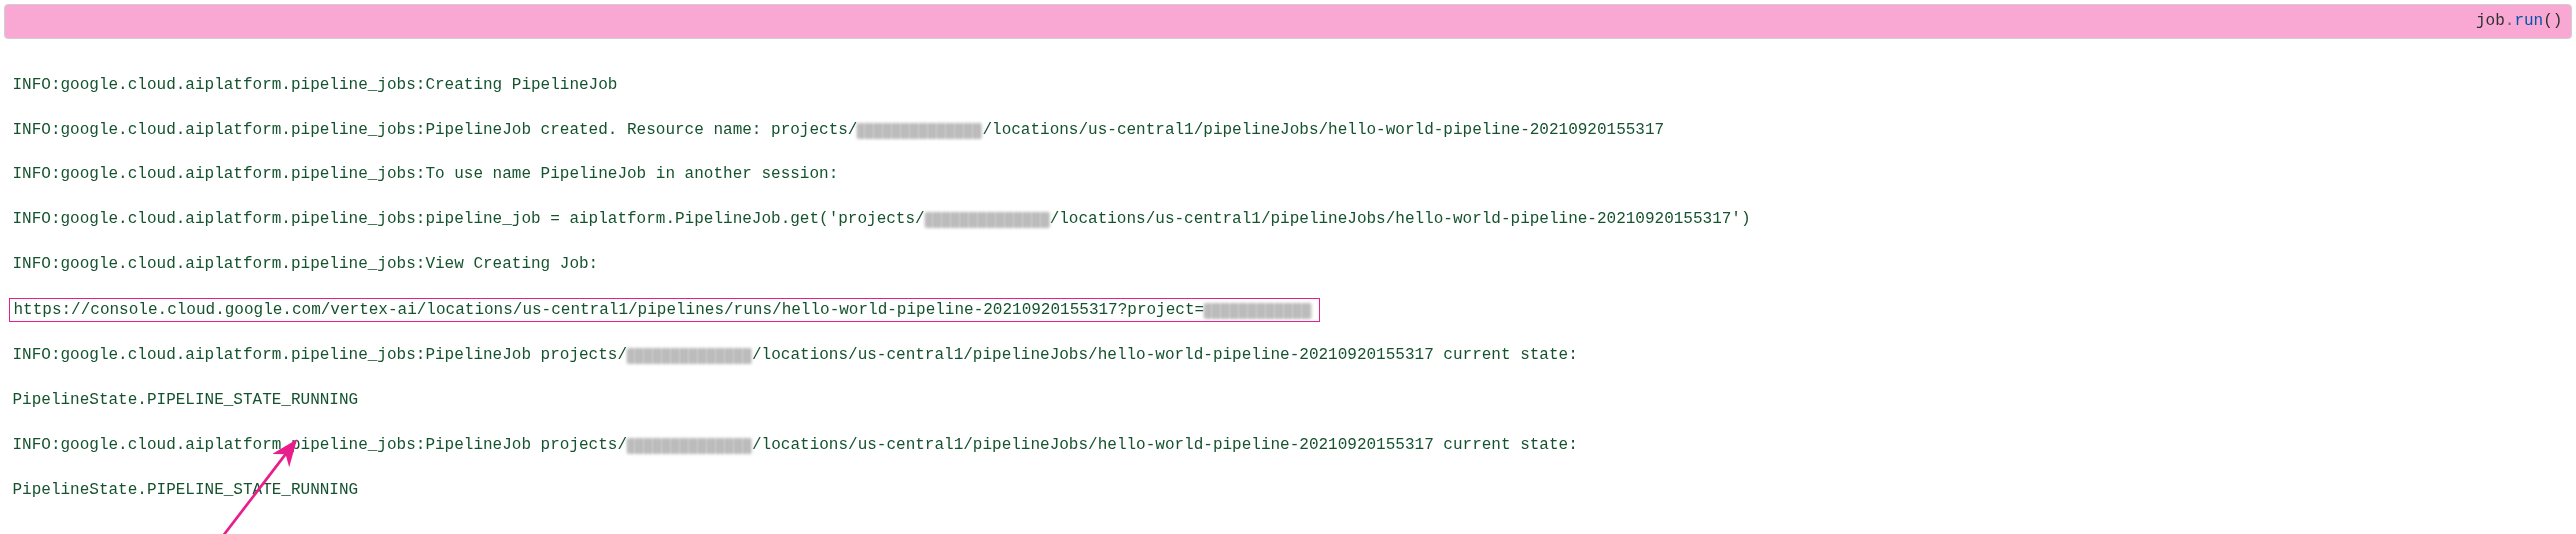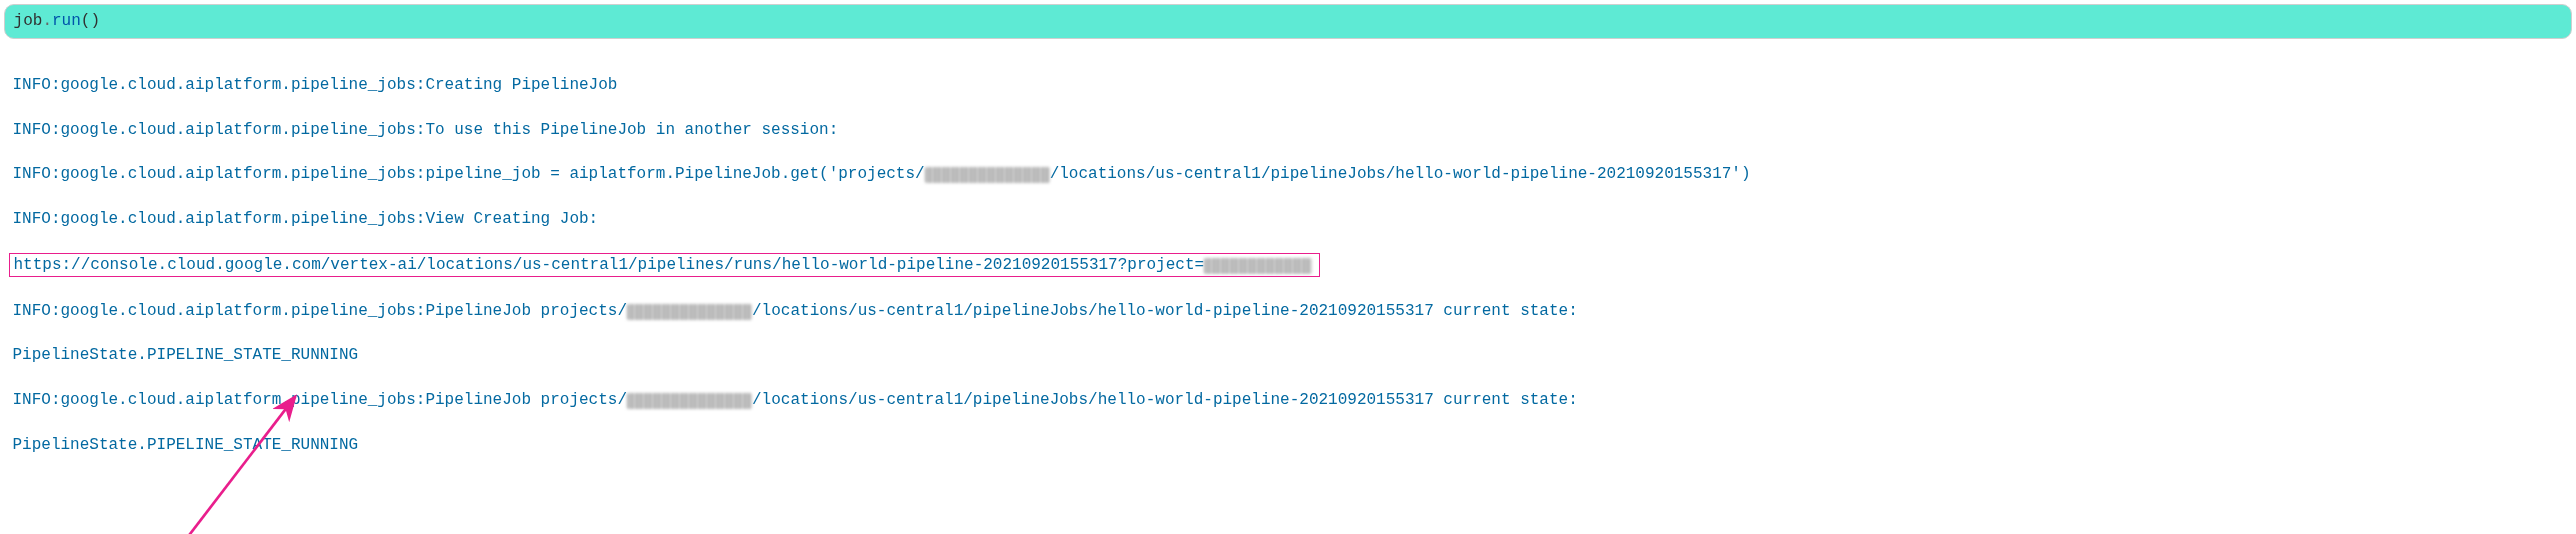--- a/index.html
+++ b/index.html
@@ -4,34 +4,35 @@
   <style>
     * { margin: 0; padding: 0; box-sizing: border-box; }
     body {
       font-family: Menlo, Monaco, Consolas, "Courier New", monospace;
       font-size: 16px;
       line-height: 1.4;
       background: #ffffff;
       padding: 0;
     }
     .code-cell {
-      background: #5eead4;
+      background: #f9a8d4;
       border: 0.9px solid #cfcfcf;
       padding: 5.4px 9px;
       margin: 3.6px;
-      border-radius: 10px;
+      border-radius: 4px;
+      text-align: right;
     }
     .code-cell .obj { color: #303030; }
     .code-cell .dot { color: #666666; }
     .code-cell .method { color: #0055aa; }
     .code-cell .paren { color: #303030; }
     .output {
       padding: 9px 7.2px 3.6px 12.5px;
       white-space: pre;
-      color: #0369a1;
+      color: #14532d;
       position: relative;
     }
     .log-line { display: block; }
     .blur {
       display: inline-block;
       width: 125px;
       height: 1em;
       vertical-align: text-bottom;
       background: repeating-linear-gradient(90deg,#a8a8a8 0,#a8a8a8 1.8px,#cfcfcf 1.8px,#cfcfcf 4.5px);
       filter: blur(1.8px);
@@ -60,21 +61,22 @@
   </style>
 </head>
 <body>
 
 <div class="code-cell">
   <span class="obj">job</span><span class="dot">.</span><span class="method">run</span><span class="paren">()</span>
 </div>
 
 <div class="output">
 <span class="log-line"><span>INFO:google.cloud.aiplatform.pipeline_jobs:</span><span>Creating PipelineJob</span></span>
-<span class="log-line"><span>INFO:google.cloud.aiplatform.pipeline_jobs:</span><span>To use this PipelineJob in another session:</span></span>
+<span class="log-line"><span>INFO:google.cloud.aiplatform.pipeline_jobs:</span><span>PipelineJob created. Resource name: projects/</span><span class="blur"></span><span>/locations/us-central1/pipelineJobs/hello-world-pipeline-20210920155317</span></span>
+<span class="log-line"><span>INFO:google.cloud.aiplatform.pipeline_jobs:</span><span>To use name PipelineJob in another session:</span></span>
 <span class="log-line"><span>INFO:google.cloud.aiplatform.pipeline_jobs:</span><span>pipeline_job = aiplatform.PipelineJob.get('projects/</span><span class="blur"></span><span>/locations/us-central1/pipelineJobs/hello-world-pipeline-20210920155317')</span></span>
 <span class="log-line"><span>INFO:google.cloud.aiplatform.pipeline_jobs:</span><span>View Creating Job:</span></span>
 <span class="log-line"><span class="url-highlight"><span>https://console.cloud.google.com/vertex-ai/locations/us-central1/pipelines/runs/hello-world-pipeline-20210920155317?project=</span><span class="blur short"></span></span></span>
 <span class="log-line"><span>INFO:google.cloud.aiplatform.pipeline_jobs:</span><span>PipelineJob projects/</span><span class="blur"></span><span>/locations/us-central1/pipelineJobs/hello-world-pipeline-20210920155317 current state:</span></span>
 <span class="log-line"><span>PipelineState.PIPELINE_STATE_RUNNING</span></span>
 <span class="log-line"><span>INFO:google.cloud.aiplatform.pipeline_jobs:</span><span>PipelineJob projects/</span><span class="blur"></span><span>/locations/us-central1/pipelineJobs/hello-world-pipeline-20210920155317 current state:</span></span>
 <span class="log-line"><span>PipelineState.PIPELINE_STATE_RUNNING</span></span>
 </div>
 
 <div class="annotation-layer">

